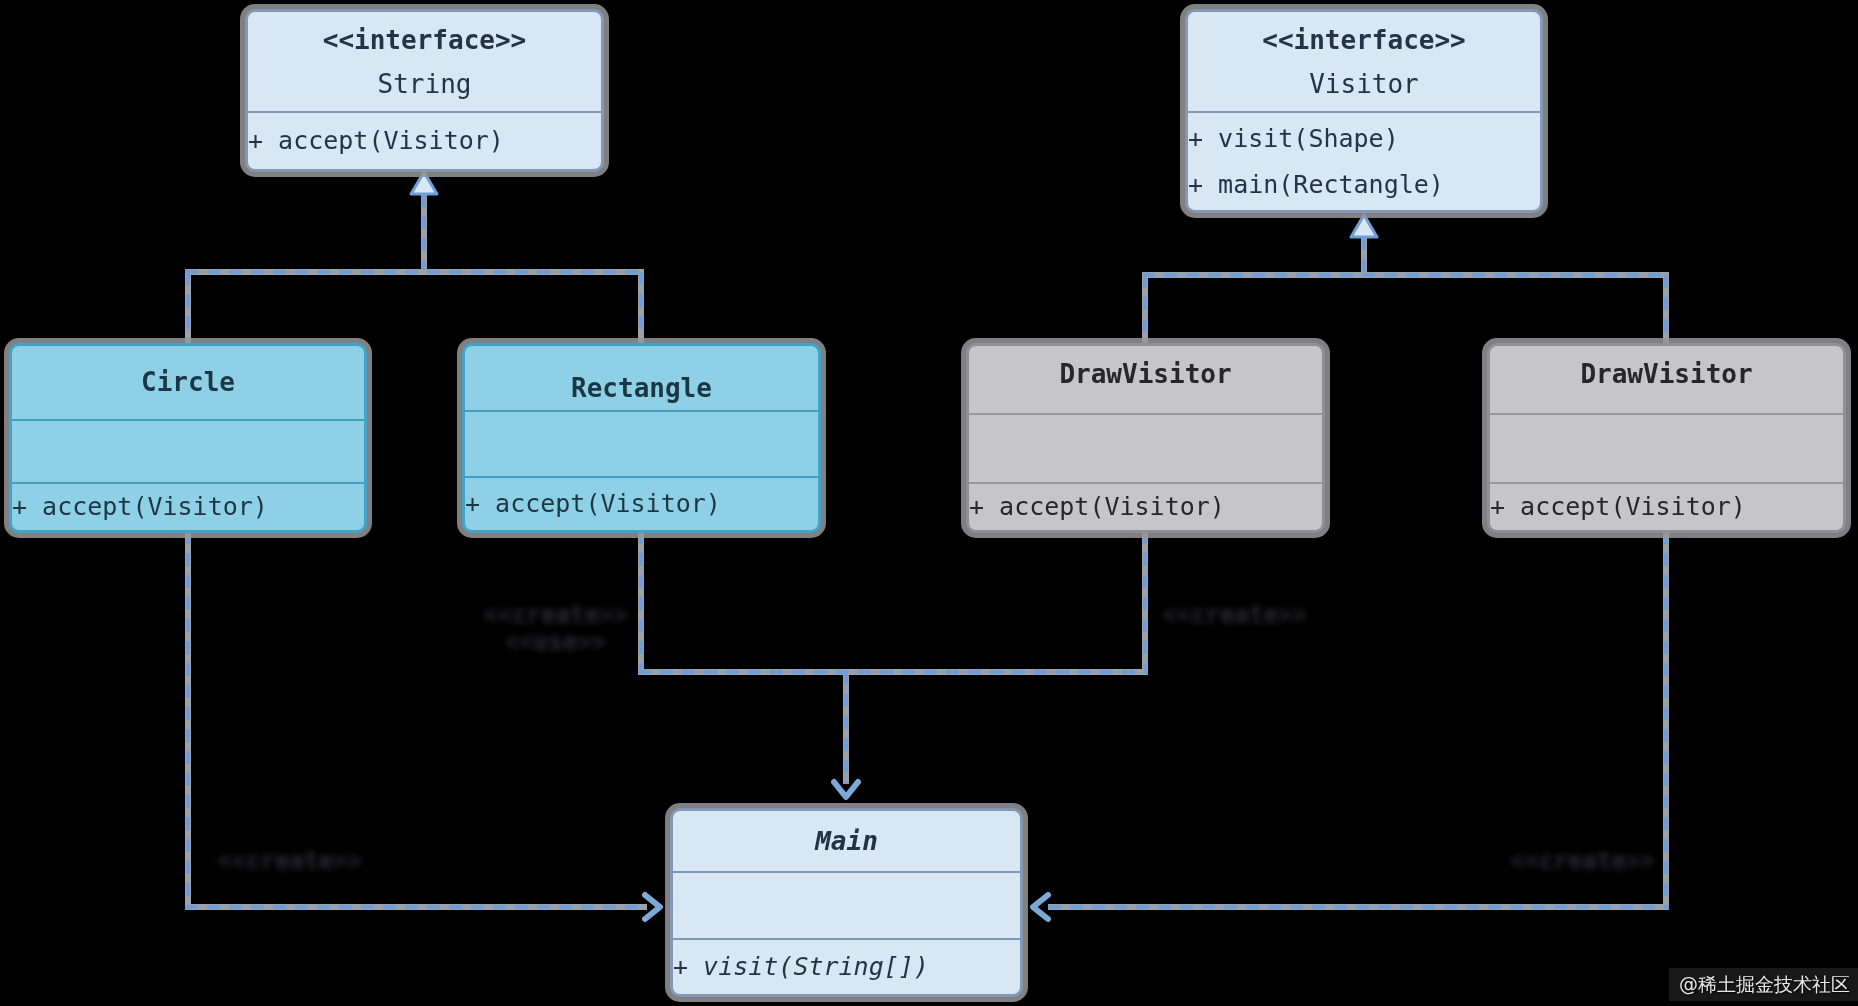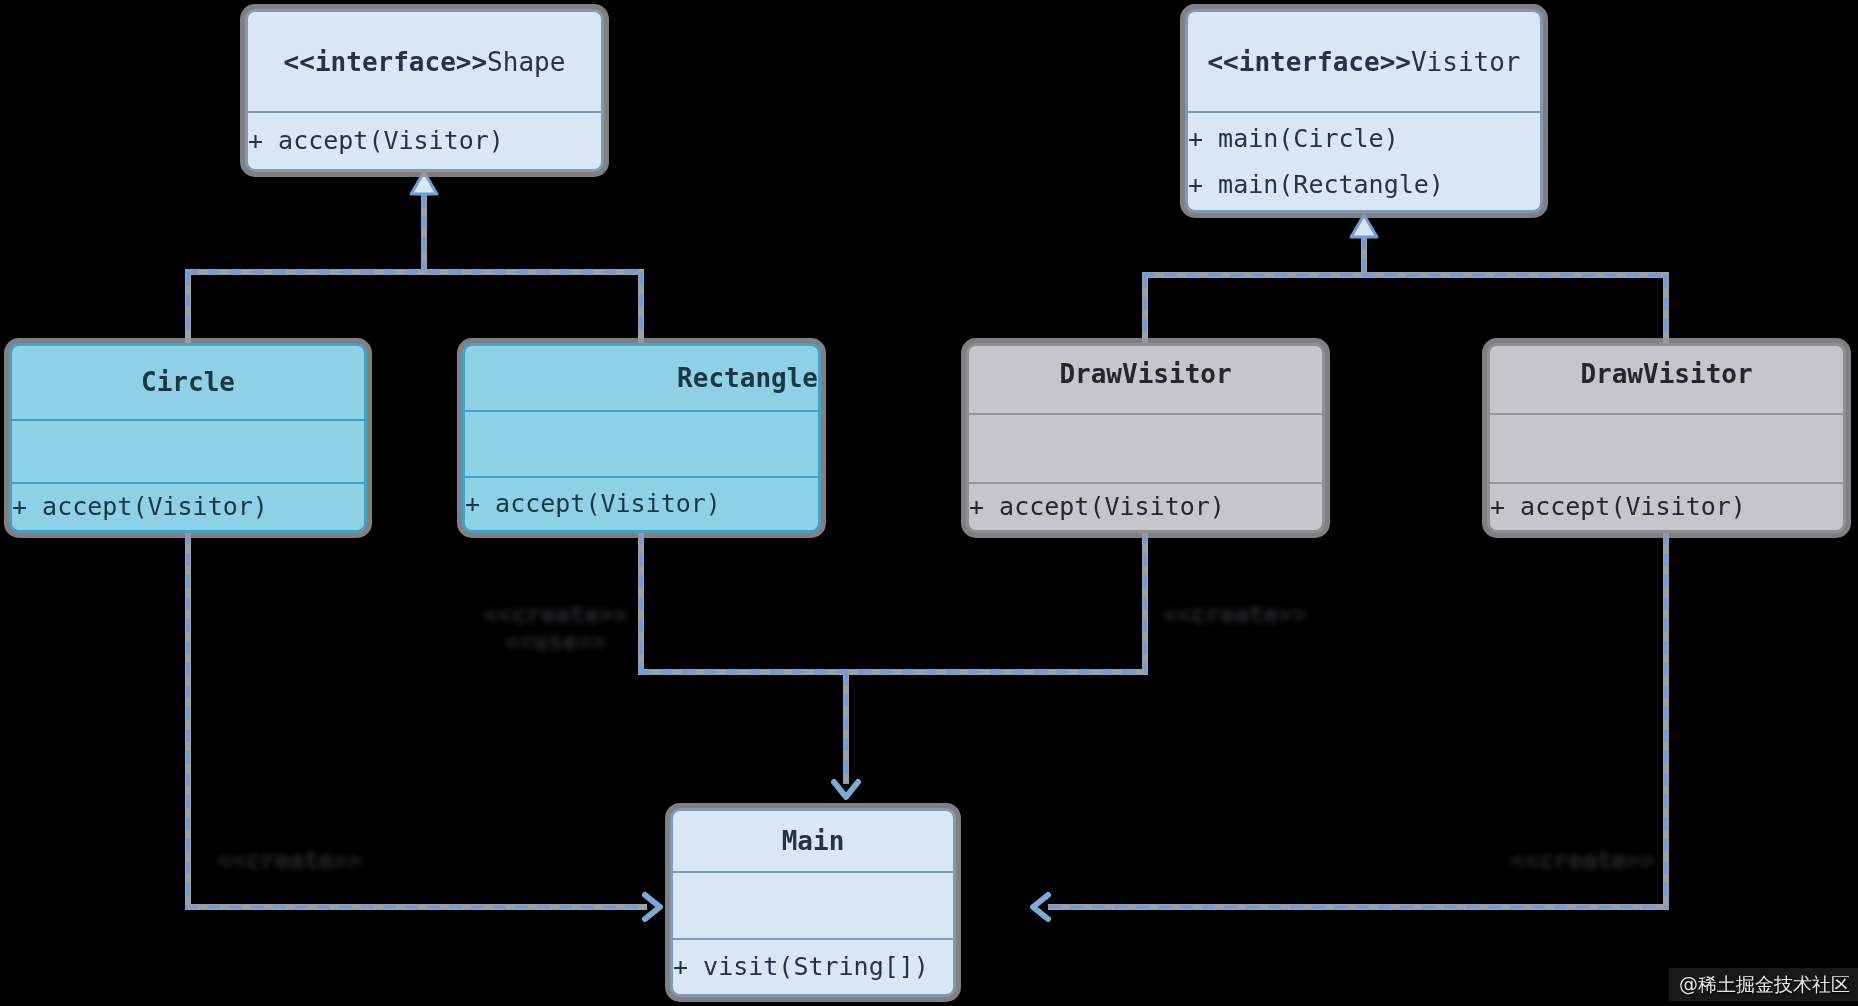--- a/index.html
+++ b/index.html
@@ -14,21 +14,21 @@
     box-shadow:0 0 0 5px rgba(150,150,153,0.85);
   }
   .uml-box.light{background:#d9e6f3;border:3px solid #8199b4;color:#253349;}
   .uml-box.light .sec{border-top:2px solid #7e99b5;}
   .uml-box.blue{background:#8ed0e5;border:3px solid #42a3c6;color:#1c3743;}
   .uml-box.blue .sec{border-top:2px solid #3fa2c5;}
   .uml-box.gray{background:#c6c6ca;border:3px solid #8f8f94;color:#26262b;gap:12px;}
   .uml-box.gray .sec{border-top:2px solid #97979d;}
   .sec{box-sizing:border-box;}
   .sec-title{
-    display:flex;flex-direction:row;align-items:center;justify-content:center;
+    display:flex;flex-direction:column;align-items:center;justify-content:center;
     font-weight:bold;font-size:26px;line-height:44px;border-top:none !important;
   }
   .stereotype{font-weight:bold;}
   .classname-reg{font-weight:normal;}
   .sec-methods{display:flex;flex-direction:column;justify-content:center;
     font-size:25px;line-height:46px;}
   
   .edge{position:absolute;z-index:1;background:#9aa1a8;}
   .edge-h{height:6px;}
   .edge-v{width:6px;}
@@ -97,34 +97,34 @@
     <div>&lt;&lt;create&gt;&gt;</div>
     <div>&lt;&lt;use&gt;&gt;</div>
   </div>
   <div class="blur-label" style="left:1152px;top:602px;width:165px;">&lt;&lt;create&gt;&gt;</div>
   <div class="blur-label" style="left:207px;top:848px;width:165px;">&lt;&lt;create&gt;&gt;</div>
   <div class="blur-label" style="left:1500px;top:848px;width:165px;">&lt;&lt;create&gt;&gt;</div>
 
   <div class="uml-box light" style="left:245px;top:9px;width:359px;height:163px;">
     <div class="sec sec-title" style="height:99px;">
       <div class="stereotype">&lt;&lt;interface&gt;&gt;</div>
-      <div class="classname-reg">Shape</div>
+      <div class="classname-reg">String</div>
     </div>
     <div class="sec sec-methods" style="flex:1;">
       <div>+ accept(Visitor)</div>
     </div>
   </div>
 
   <div class="uml-box light" style="left:1185px;top:9px;width:358px;height:204px;">
     <div class="sec sec-title" style="height:99px;">
       <div class="stereotype">&lt;&lt;interface&gt;&gt;</div>
       <div class="classname-reg">Visitor</div>
     </div>
     <div class="sec sec-methods" style="flex:1;">
-      <div>+ main(Circle)</div>
+      <div>+ visit(Shape)</div>
       <div>+ main(Rectangle)</div>
     </div>
   </div>
 
   <div class="uml-box blue" style="left:9px;top:343px;width:358px;height:190px;">
     <div class="sec sec-title" style="height:76px;">
       <div>Circle</div>
     </div>
     <div class="sec" style="height:66px;"></div>
     <div class="sec sec-methods" style="flex:1;">
@@ -155,21 +155,21 @@
   <div class="uml-box gray" style="left:1487px;top:343px;width:359px;height:190px;">
     <div class="sec sec-title" style="height:64px;">
       <div>DrawVisitor</div>
     </div>
     <div class="sec" style="height:66px;"></div>
     <div class="sec sec-methods" style="flex:1;">
       <div>+ accept(Visitor)</div>
     </div>
   </div>
 
-  <div class="uml-box light" style="left:670px;top:808px;width:286px;height:189px;">
+  <div class="uml-box light" style="left:670px;top:808px;width:353px;height:189px;font-style:italic;">
     <div class="sec sec-title" style="height:60px;">
       <div>Main</div>
     </div>
     <div class="sec" style="height:67px;"></div>
     <div class="sec sec-methods" style="flex:1;">
       <div>+ visit(String[])</div>
     </div>
   </div>
 
   <div class="watermark">@稀土掘金技术社区</div>

